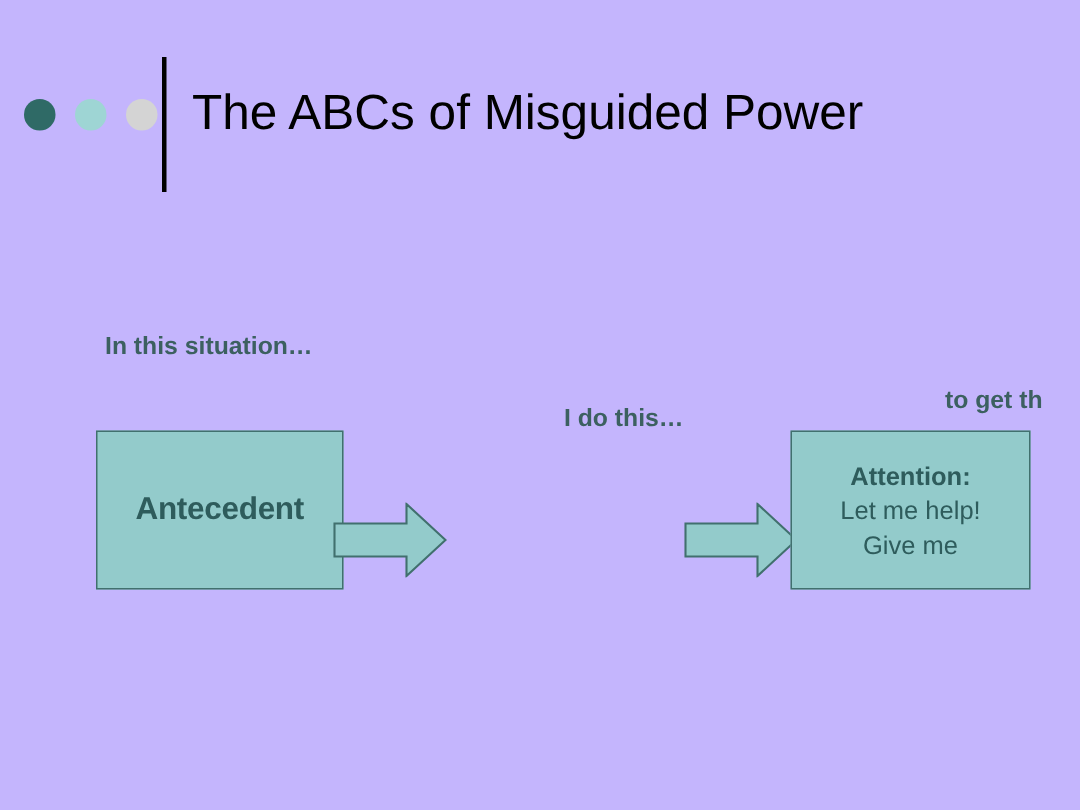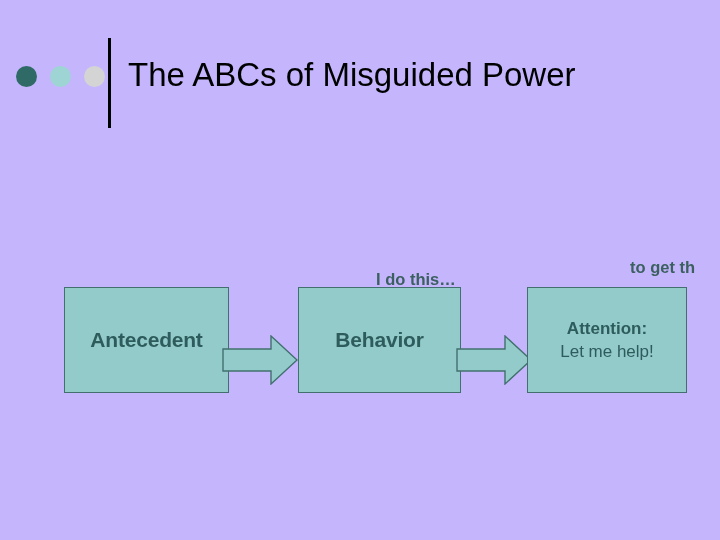--- a/index.html
+++ b/index.html
@@ -132,43 +132,42 @@
   <div class="title-bullets">
     <span class="dot d1"></span>
     <span class="dot d2"></span>
     <span class="dot d3"></span>
   </div>
 
   <div class="title-rule"></div>
 
   <div class="slide-title">The ABCs of Misguided Power</div>
 
+  <div class="caption c1">In this situation…</div>
   <div class="caption c2">I do this…</div>
   <div class="caption c3">to get th</div>
 
   <div class="flowbox b1">
     <span class="box-label">Antecedent</span>
   </div>
 
   <div class="arrow a1">
     <svg width="76" height="50" viewBox="0 0 76 50" xmlns="http://www.w3.org/2000/svg">
       <polygon points="1,14 49,14 49,1 75,25 49,49 49,36 1,36" fill="#93cbcb" stroke="#41706e" stroke-width="1.4" stroke-linejoin="miter"></polygon>
     </svg>
   </div>
 
-  <div class="flowbox b2">
-    <span class="box-label">Behavior</span>
-  </div>
 
   <div class="arrow a2">
     <svg width="76" height="50" viewBox="0 0 76 50" xmlns="http://www.w3.org/2000/svg">
       <polygon points="1,14 49,14 49,1 75,25 49,49 49,36 1,36" fill="#93cbcb" stroke="#41706e" stroke-width="1.4" stroke-linejoin="miter"></polygon>
     </svg>
   </div>
 
   <div class="flowbox b3">
     <div class="outcome-text">
       <span class="hd">Attention:</span>
       <span class="ln">Let me help!</span>
+      <span class="ln">Give me</span>
     </div>
   </div>
 
 </div>
 
 </body></html>

